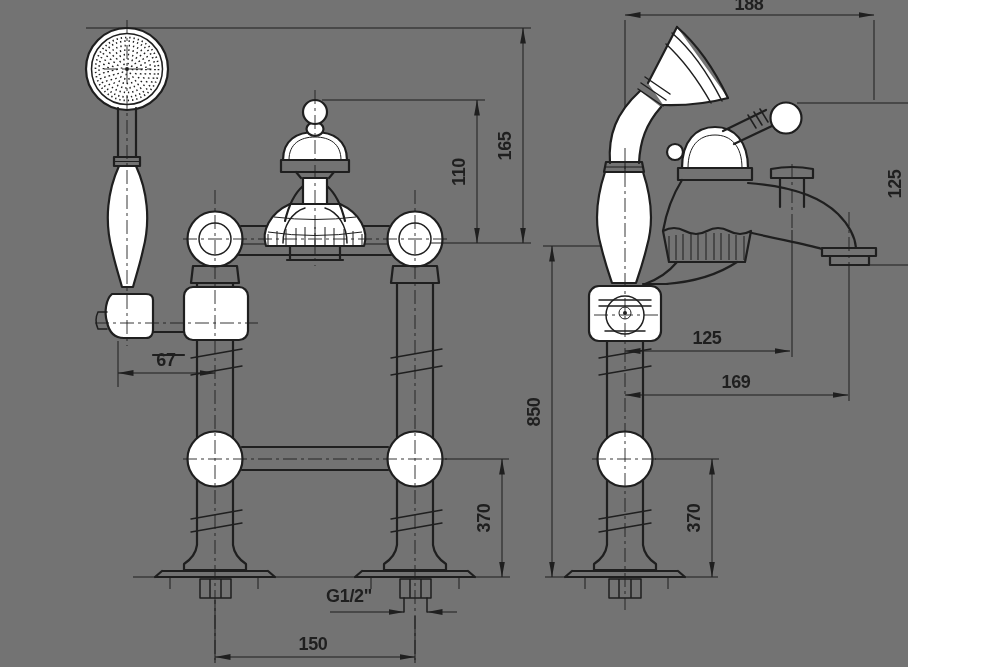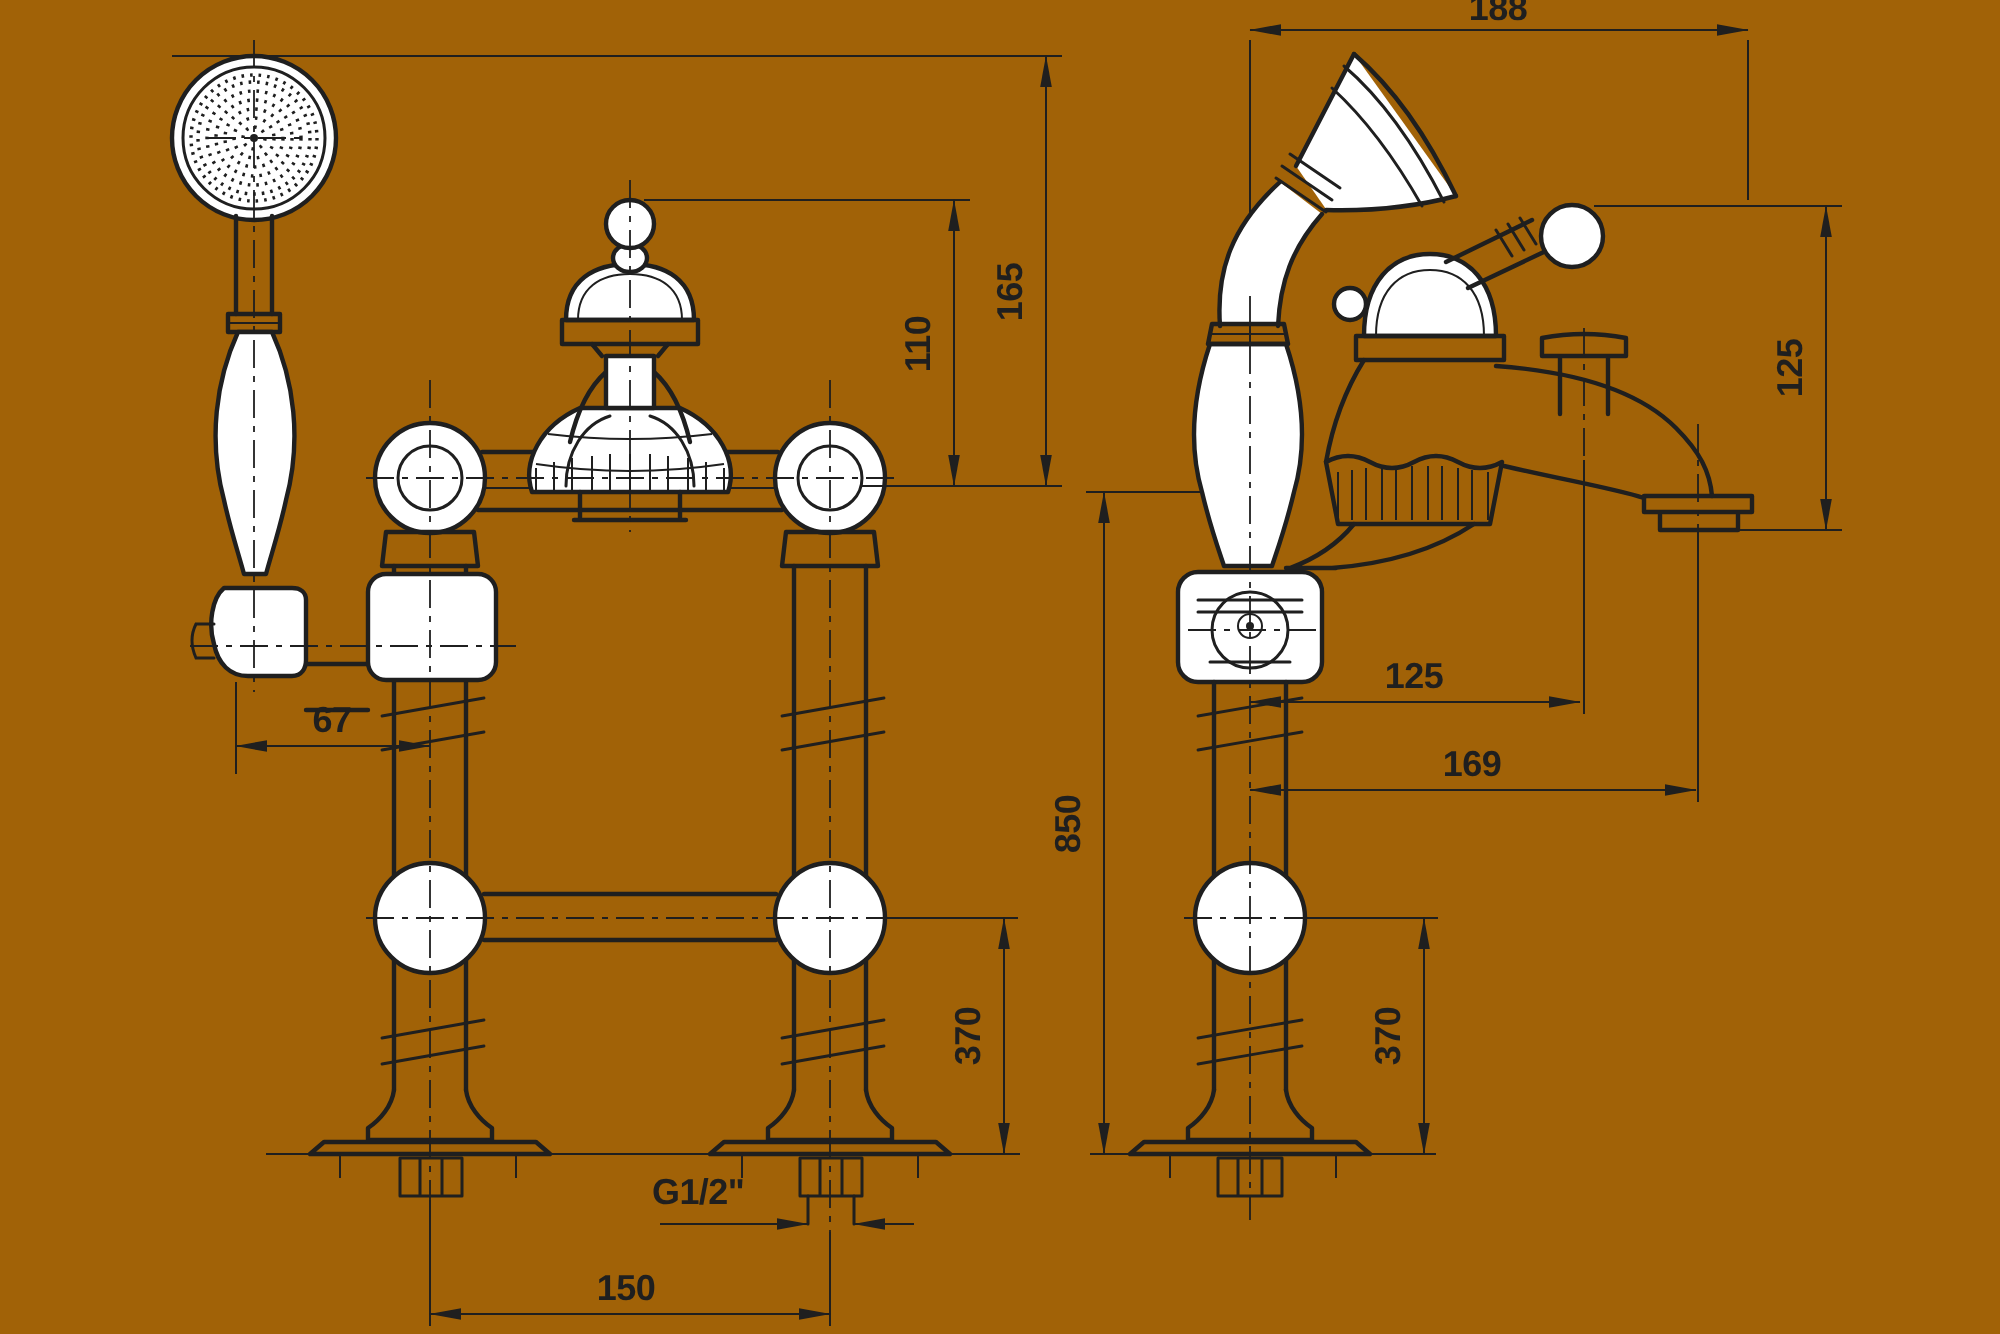--- a/index.html
+++ b/index.html
@@ -1,16 +1,16 @@
 <!DOCTYPE html>
 <html><head>
 <meta charset="utf-8">
 <style>
   html,body{margin:0;padding:0;background:#fff;}
-  .stage{width:1000px;height:667px;background:#a16207;position:relative;overflow:hidden;}
+  .stage{width:908px;height:667px;background:#737373;position:relative;overflow:hidden;}
   svg{display:block;}
   .outline{fill:none;stroke:#1f1f1f;stroke-width:2.2;stroke-linecap:round;stroke-linejoin:round;}
   .ofill{fill:#ffffff;stroke:#1f1f1f;stroke-width:2.2;stroke-linecap:round;stroke-linejoin:round;}
   .wfill{fill:#ffffff;stroke:none;}
   .med{fill:none;stroke:#1f1f1f;stroke-width:1.5;stroke-linecap:round;}
   .thin{fill:none;stroke:#1f1f1f;stroke-width:1;}
   .knurl{fill:none;stroke:#1f1f1f;stroke-width:1;}
   .brk{fill:none;stroke:#1f1f1f;stroke-width:1.4;stroke-linecap:round;}
   .center{fill:none;stroke:#1f1f1f;stroke-width:0.9;stroke-dasharray:14 4 3 4;}
   .dotc{fill:none;stroke:#1f1f1f;stroke-width:1.7;stroke-dasharray:1.3 3;}

